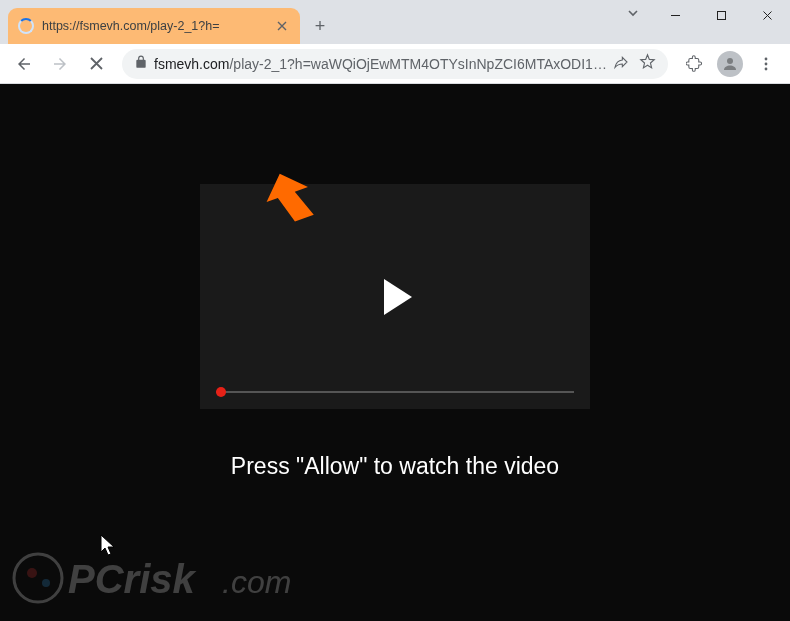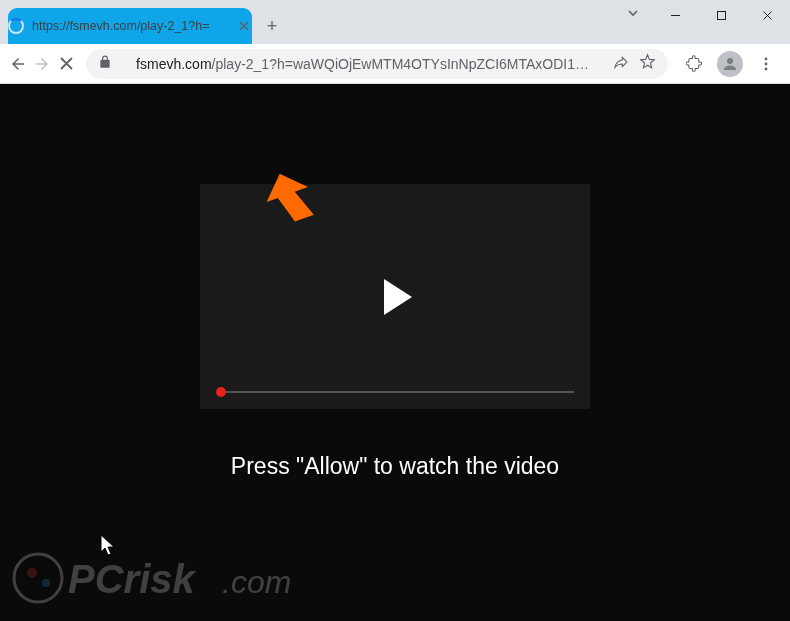--- a/index.html
+++ b/index.html
@@ -14,28 +14,28 @@
 
 
 .titlebar {
   height: 44px;
   background: #dee1e6;
   display: flex;
   align-items: flex-end;
   position: relative;
 }
 .tab {
-  background: #0ea5e9;
+  background: #fdba74;
   height: 36px;
-  width: 244px;
+  width: 292px;
   margin-left: 8px;
   border-radius: 9px 9px 0 0;
   display: flex;
   align-items: center;
-  padding: 0 0;
+  padding: 0 10px;
   gap: 8px;
   position: relative;
 }
 .tab-spinner {
   width: 16px; height: 16px;
   border: 2px solid #cfe3fb;
   border-top-color: #1a73e8;
   border-radius: 50%;
 }
 .tab-title {
@@ -97,21 +97,21 @@
 }
 .nav-btn.disabled { color: #bdc1c6; }
 .addr-bar {
   flex: 1;
   height: 30px;
   background: #f1f3f4;
   border-radius: 15px;
   display: flex;
   align-items: center;
   padding: 0 12px;
-  gap: 24px;
+  gap: 6px;
   margin: 0 6px;
 }
 .lock-icon { color: #5f6368; }
 .url-text {
   font-size: 14px;
   color: #202124;
   white-space: nowrap;
   overflow: hidden;
   flex: 1;
 }

